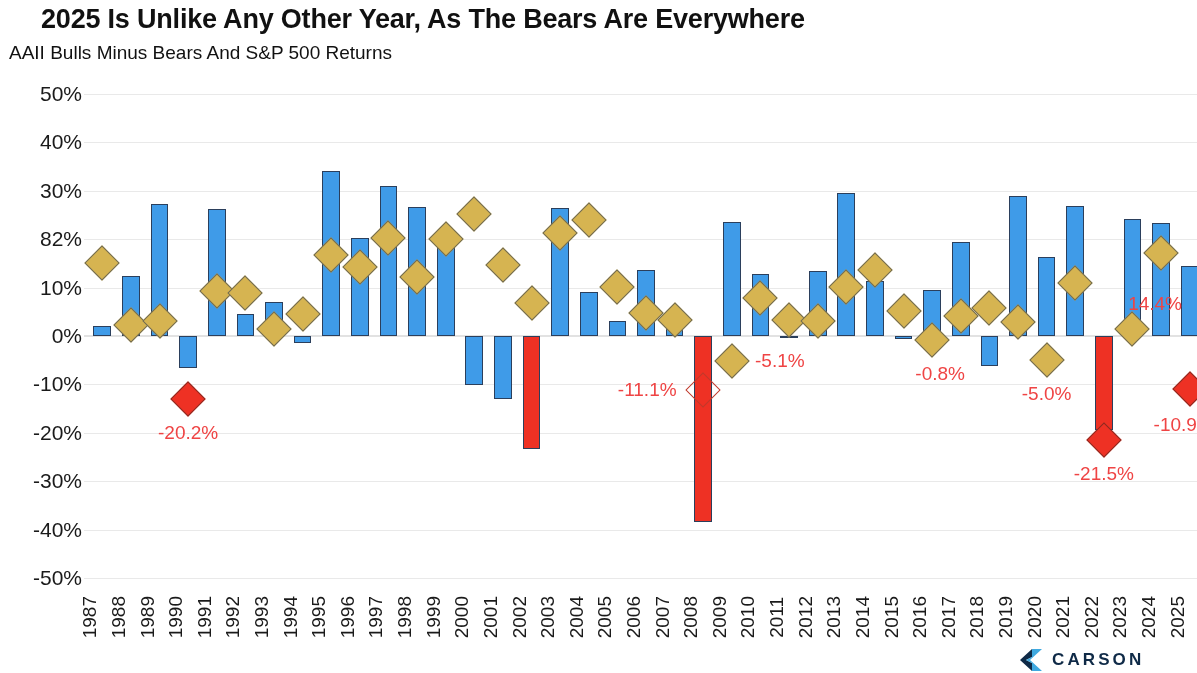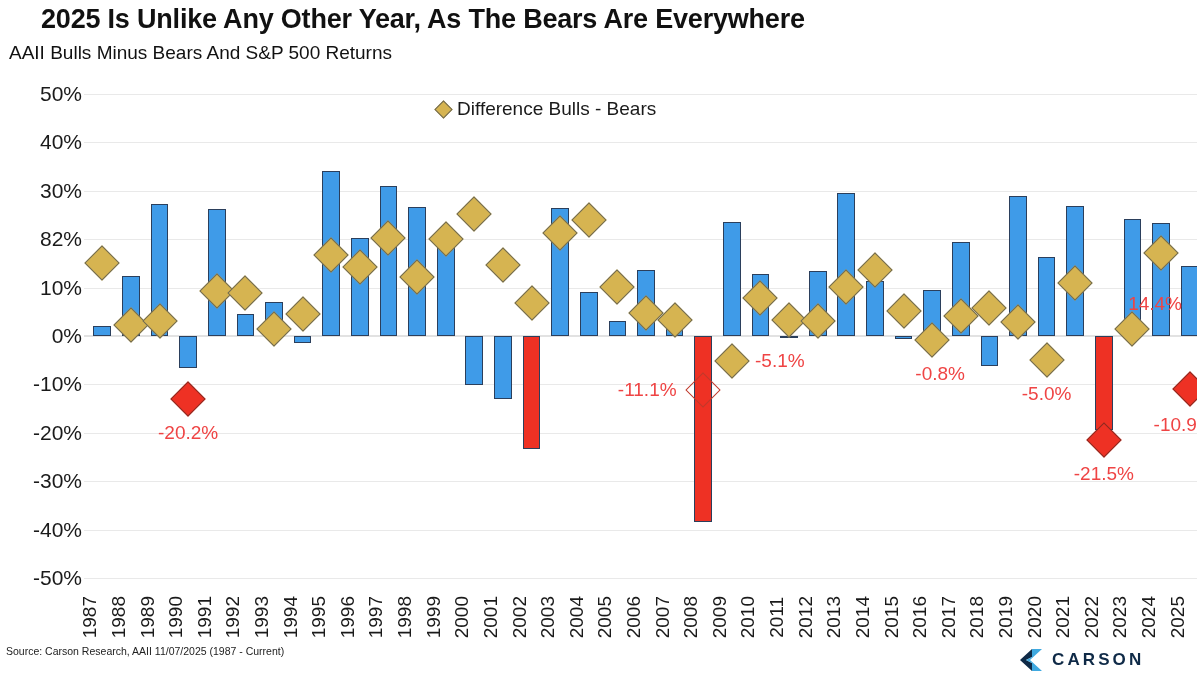--- a/index.html
+++ b/index.html
@@ -179,24 +179,20 @@
     <div class="dlabel" style="left: 635.231px; top: 309.724px;">-11.1%</div>
     <div class="dlabel" style="left: 767.846px; top: 280.684px;">-5.1%</div>
     <div class="dlabel" style="left: 928.154px; top: 293.872px;">-0.8%</div>
     <div class="dlabel" style="left: 1034.62px; top: 314.2px;">-5.0%</div>
     <div class="dlabel" style="left: 1091.85px; top: 394.06px;">-21.5%</div>
     <div class="dlabel" style="left: 1143.08px; top: 224.304px;">14.4%</div>
     <div class="dlabel" style="left: 1171.69px; top: 344.756px;">-10.9%</div>
   </div>
 
 <div id="legend">
-  <div class="leg" style="left:437px;">
-    <span class="legdia"></span>
-    <span>Difference Bulls - Bears</span>
-  </div>
 </div>
 
 <div id="xaxis">
     <div class="xwrap" style="left: 76px; width: 28.6154px;">
       <span>1987</span>
     </div>
     <div class="xwrap" style="left: 104.615px; width: 28.6154px;">
       <span>1988</span>
     </div>
     <div class="xwrap" style="left: 133.231px; width: 28.6154px;">
@@ -306,21 +302,20 @@
     </div>
     <div class="xwrap" style="left: 1134.77px; width: 28.6154px;">
       <span>2024</span>
     </div>
     <div class="xwrap" style="left: 1163.38px; width: 28.6154px;">
       <span>2025</span>
     </div>
   </div>
 
 <div id="source">
-  <div>Source: Carson Research, AAII 11/07/2025 (1987 - Current)</div>
 </div>
 
 <div id="logo">
   <span class="mark">
     <svg width="25" height="24" viewBox="0 0 25 24" aria-hidden="true">
       <polygon points="2,12 14,1 14,9 8,12 14,15 14,23" fill="#0f2a47"></polygon>
       <polygon points="14,1 24,1 12,12 24,23 14,23 14,15 8,12 14,9" fill="#3fa9e0"></polygon>
     </svg>
   </span>
   <span class="wordmark">CARSON</span>

